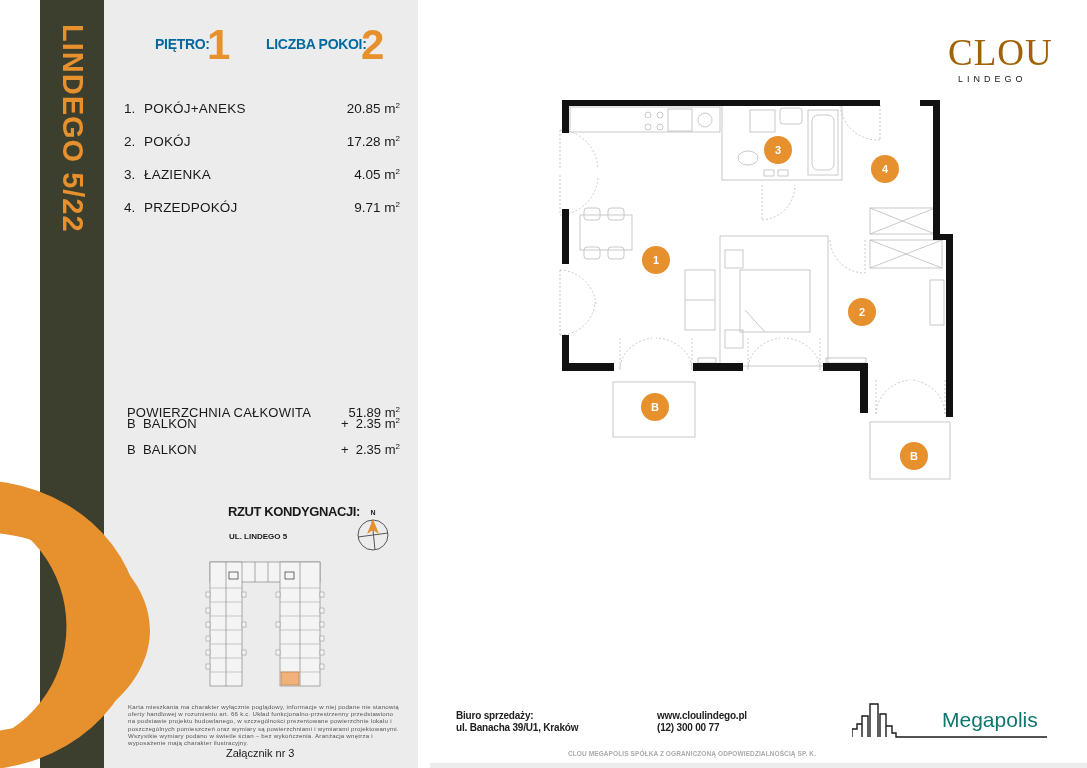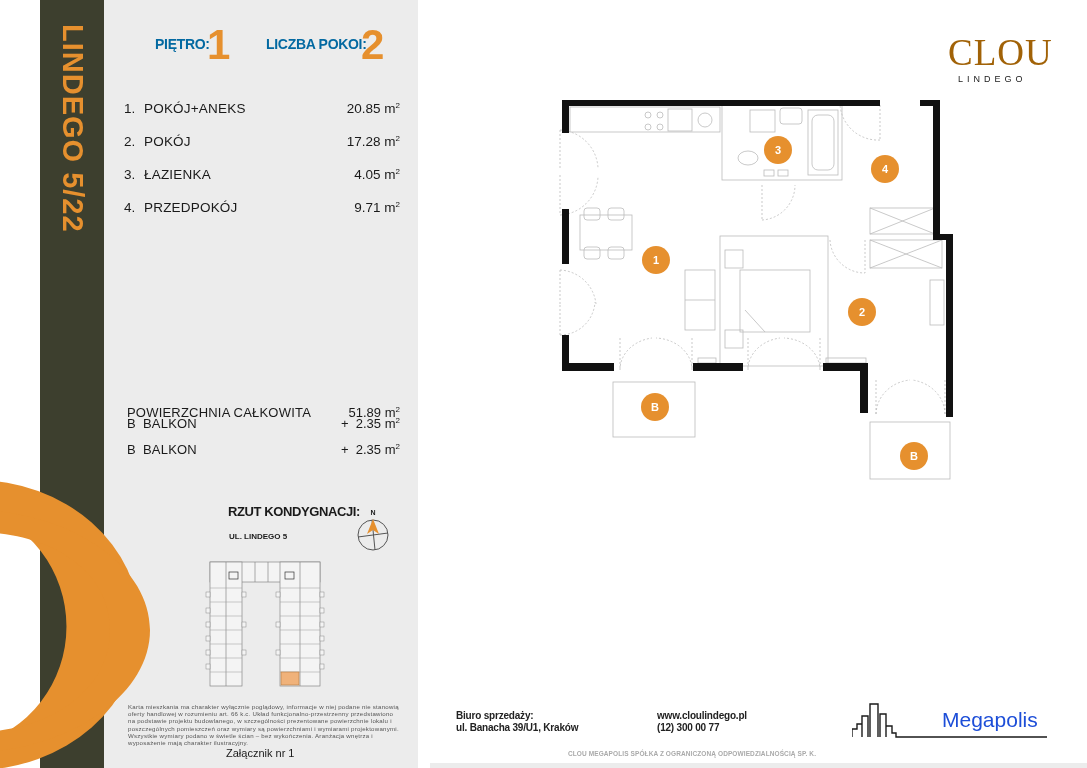--- a/index.html
+++ b/index.html
@@ -40,21 +40,21 @@
     .annex { position: absolute; left: 226px; top: 747px; font-size: 11px; color: #1a1a1a; }
 
     .logo-clou { position: absolute; left: 948px; top: 34px; font-family: "Liberation Serif", serif; font-size: 37px; letter-spacing: 1px; color: #a16207; line-height: 1; }
     .logo-lindego { position: absolute; left: 958px; top: 74px; font-size: 9px; letter-spacing: 4px; color: #1a1a1a; }
 
     .plan { position: absolute; left: 540px; top: 90px; width: 420px; height: 400px; }
 
     .foot { position: absolute; font-size: 10px; font-weight: bold; color: #222; line-height: 12px; letter-spacing: -0.2px; }
     .foot-company { position: absolute; left: 568px; top: 750px; font-size: 6.5px; color: #aaa; font-weight: bold; letter-spacing: 0.1px; }
     .mega-svg { position: absolute; left: 852px; top: 702px; width: 195px; height: 40px; }
-    .mega-text { position: absolute; left: 942px; top: 708px; font-size: 21px; color: #1d4ed8; letter-spacing: 0; }
+    .mega-text { position: absolute; left: 942px; top: 708px; font-size: 21px; color: #0f766e; letter-spacing: 0; }
     .bottom-band { position: absolute; left: 430px; top: 763px; width: 657px; height: 5px; background: #ececec; }
   </style>
 </head>
 <body>
 
 <div class="stripe"></div>
 <div class="gray-panel"></div>
 <svg class="arc-svg" viewBox="0 0 160 300">
   <path d="M0,10 A165,145 0 0 1 0,300 L0,275 A120,122 0 0 0 0,38 Z" fill="#e6902e" transform="translate(-25,0)"></path>
   <path d="M-25,40 C 60,40 150,90 150,160 C 150,230 60,282 -25,282 L -25,262 C 50,262 110,220 110,160 C 110,100 50,62 -25,62 Z" fill="#e6902e"></path>
@@ -156,21 +156,21 @@
       <rect x="42" y="64" width="4" height="5"></rect>
       <rect x="42" y="92" width="4" height="5"></rect>
     <rect x="76" y="34" width="4" height="5"></rect>
       <rect x="76" y="64" width="4" height="5"></rect>
       <rect x="76" y="92" width="4" height="5"></rect>
   </g>
   <rect x="81" y="114" width="18" height="13" fill="#f0b27a" stroke="#b9824a" stroke-width="0.7"></rect>
 </svg>
 
 <div class="disclaimer">Karta mieszkania ma charakter wyłącznie poglądowy, informacje w niej podane nie stanowią oferty handlowej w rozumieniu art. 66 k.c. Układ funkcjonalno-przestrzenny przedstawiono na podstawie projektu budowlanego, w szczególności prezentowane powierzchnie lokalu i poszczególnych pomieszczeń oraz wymiary są powierzchniami i wymiarami projektowanymi. Wszystkie wymiary podano w świetle ścian – bez wykończenia. Aranżacja wnętrza i wyposażenie mają charakter ilustracyjny.</div>
-<div class="annex">Załącznik nr 1</div>
+<div class="annex">Załącznik nr 3</div>
 
 <div class="logo-clou">CLOU</div>
 <div class="logo-lindego">LINDEGO</div>
 
 <svg class="plan" viewBox="0 0 420 400">
   <g fill="none" stroke="#bbb" stroke-width="0.8">
 
     <rect x="30" y="17" width="150" height="25"></rect>
     <circle cx="108" cy="25" r="3"></circle>
       <circle cx="120" cy="25" r="3"></circle>

